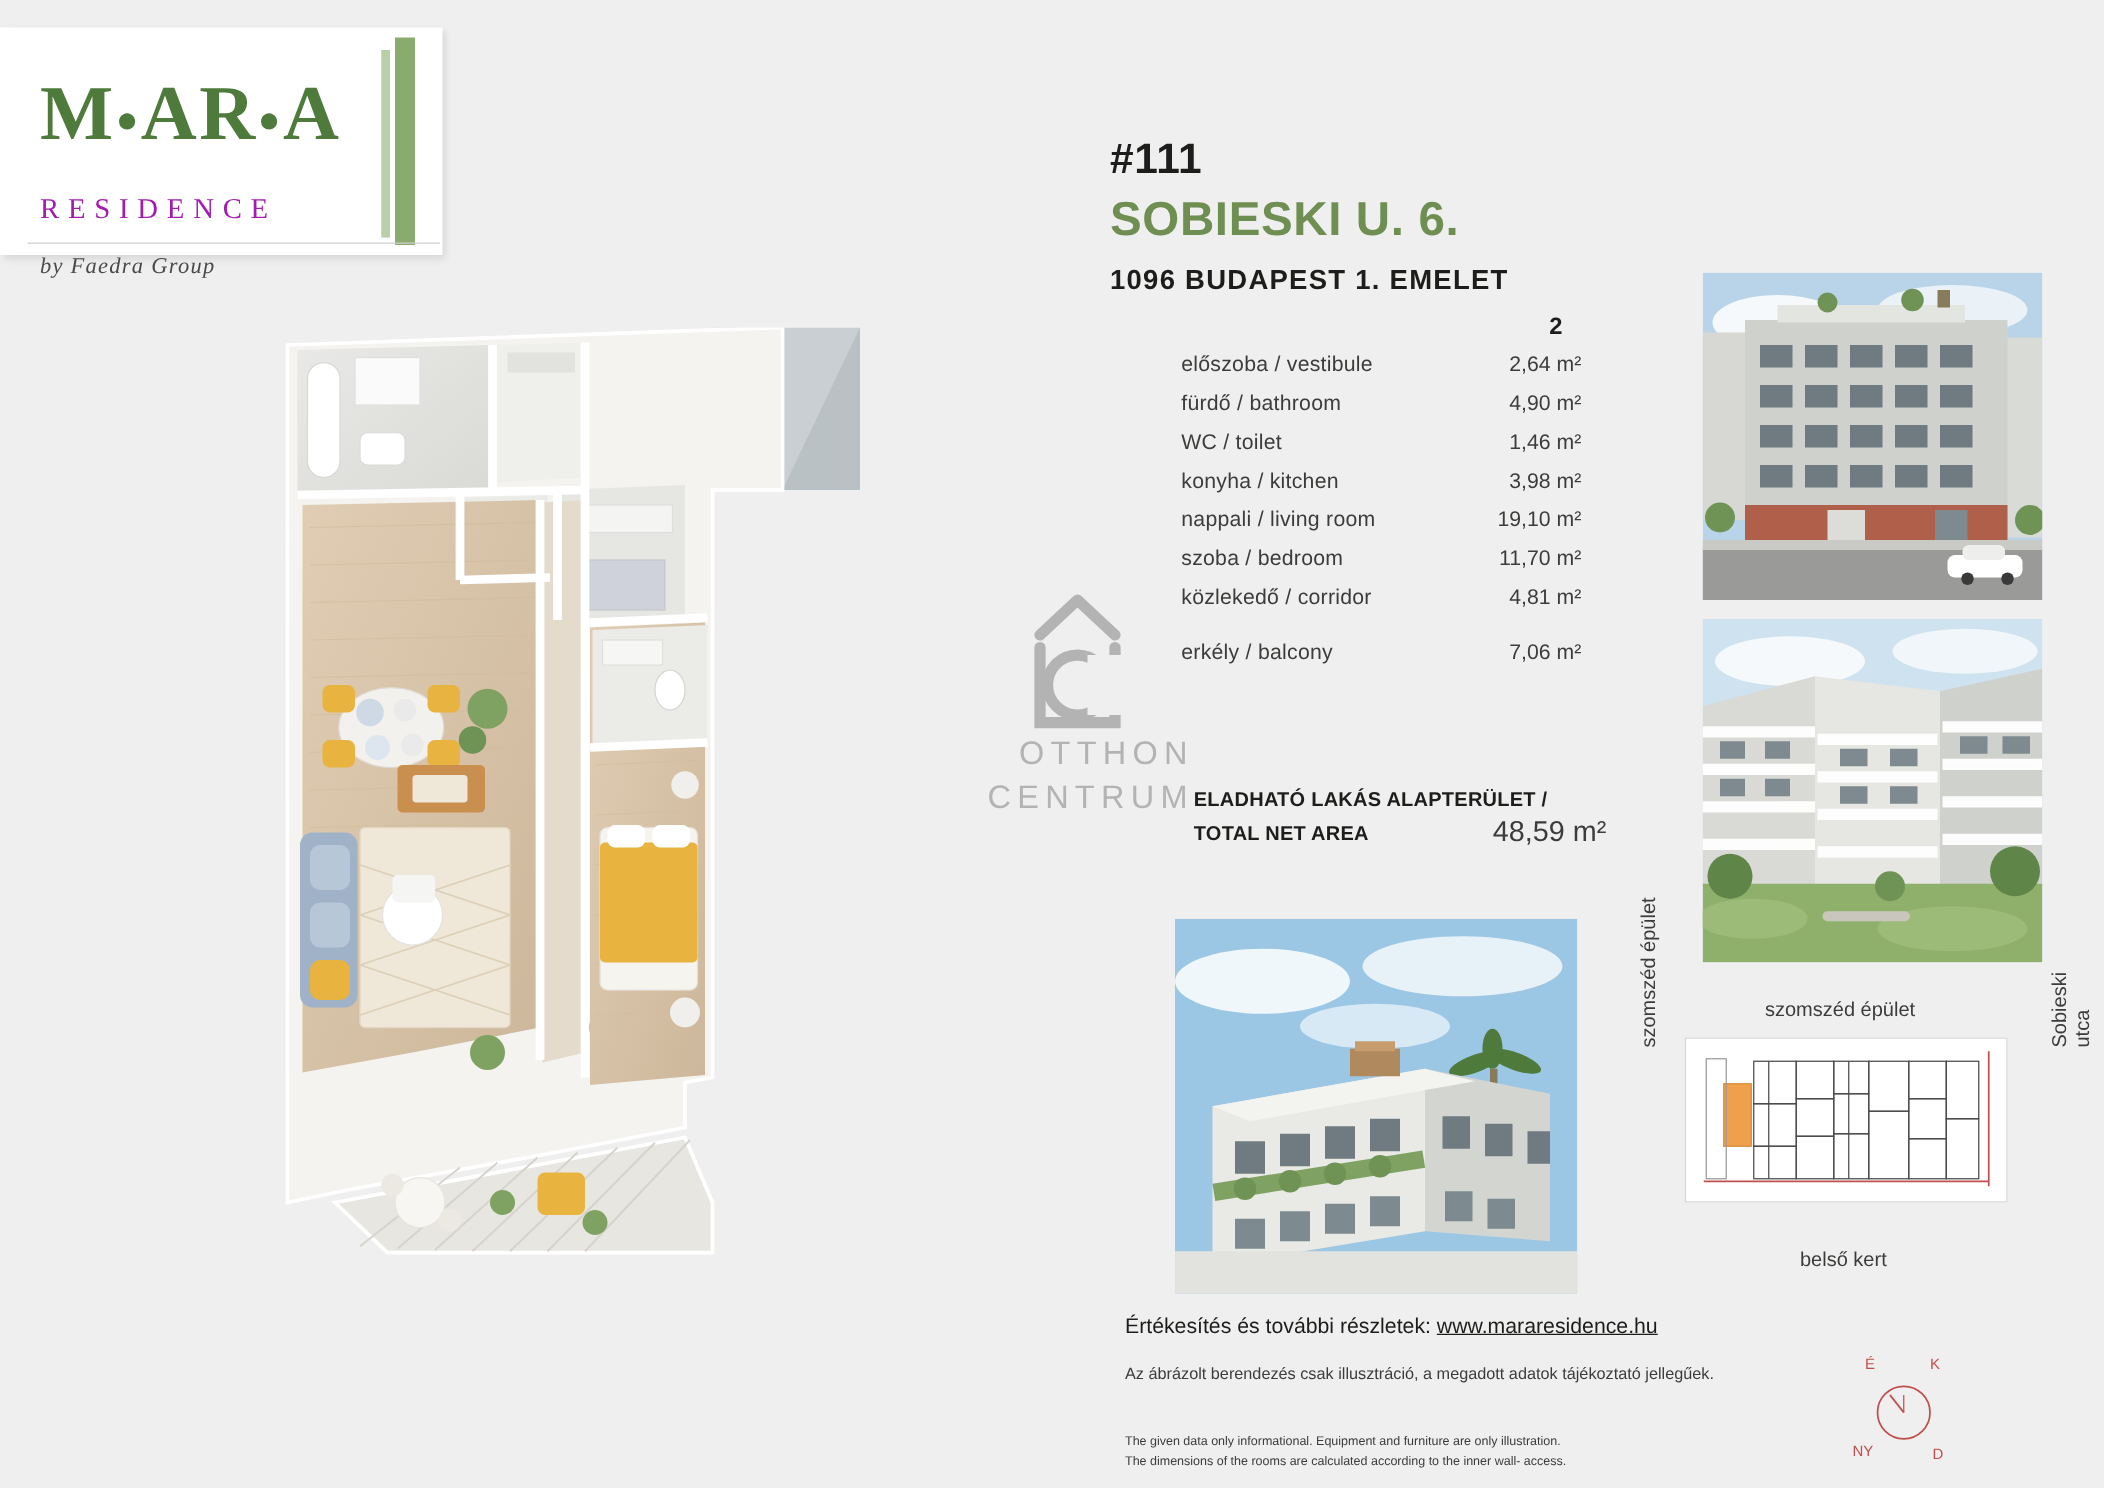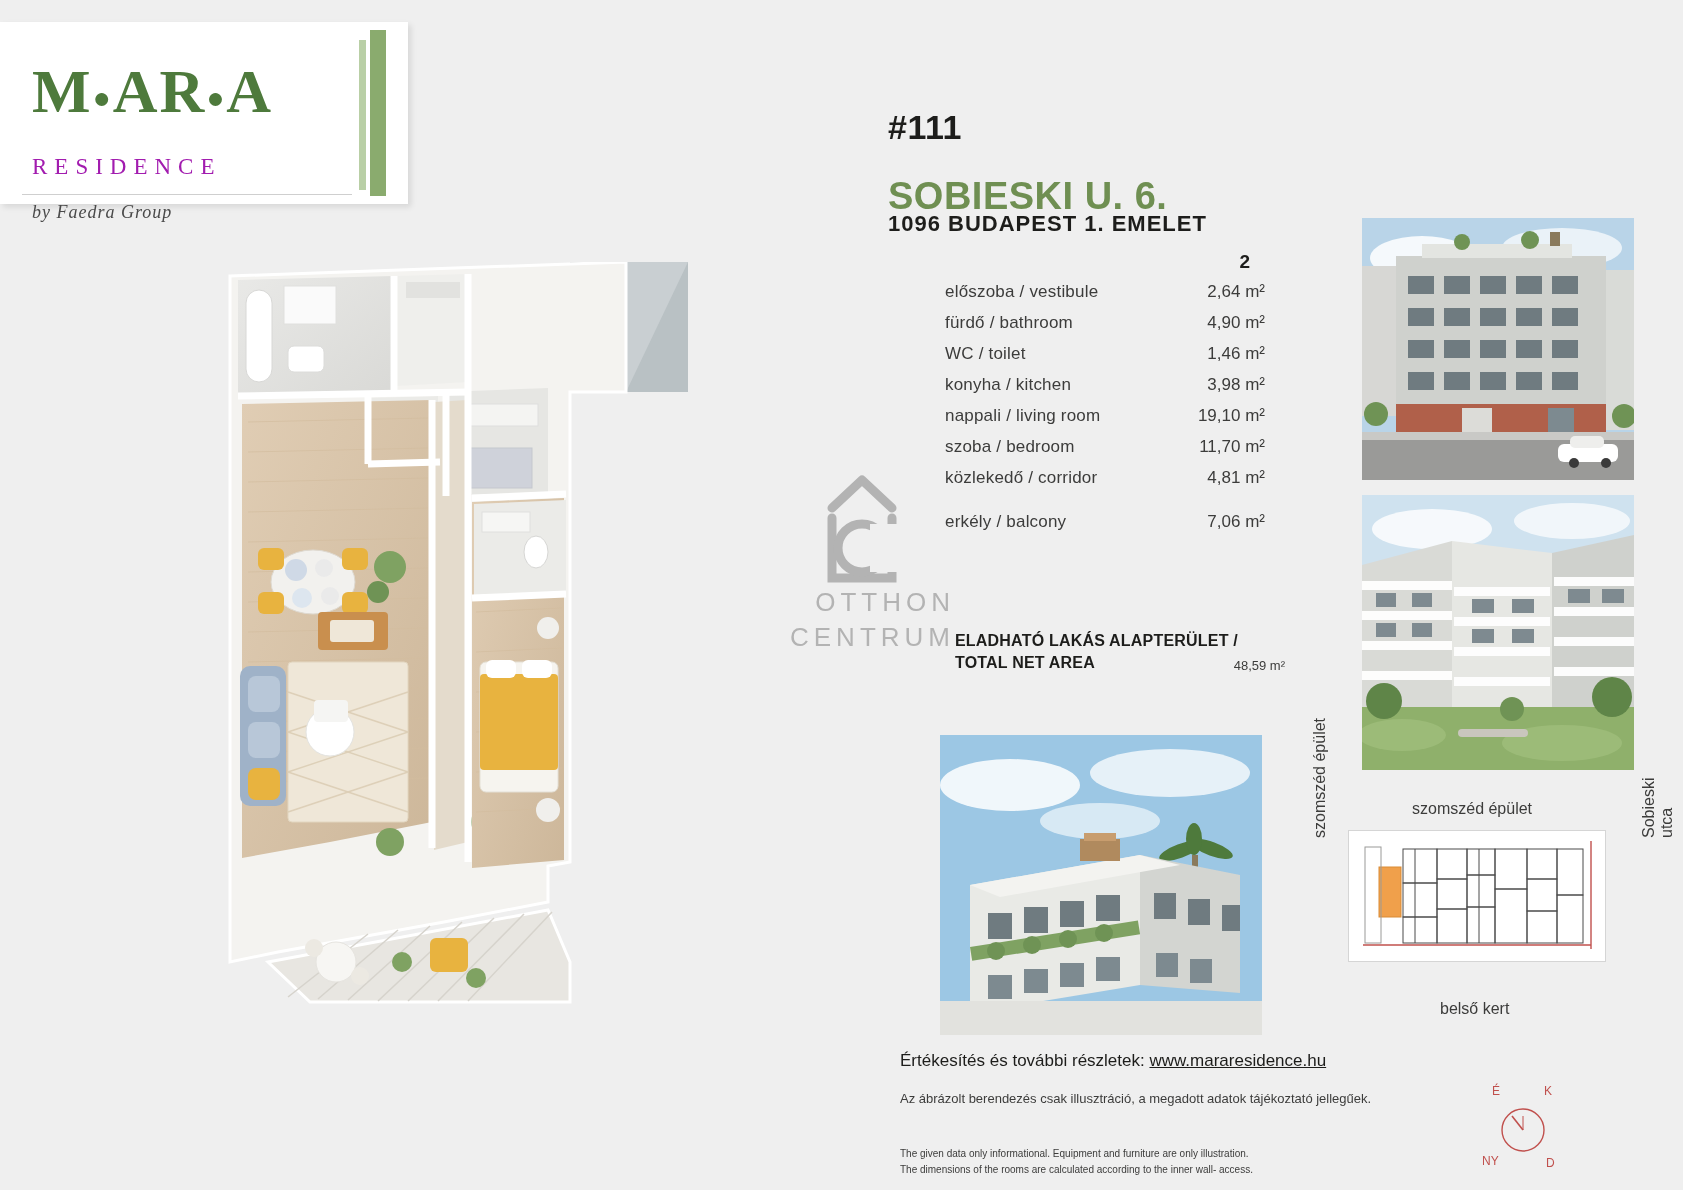--- a/index.html
+++ b/index.html
@@ -6,21 +6,21 @@
   html, body {
     width: 1683px; height: 1190px;
     background: #efefef;
     font-family: "Liberation Sans", sans-serif;
     overflow: hidden;
   }
   .page { position: relative; width: 1683px; height: 1190px; background: #efefef; }
 
   
   .logo-box {
-    position: absolute; left: 0; top: 22px; width: 408px; height: 182px;
+    position: absolute; left: 0; top: 22px; width: 354px; height: 182px;
     background: #ffffff; box-shadow: 3px 3px 6px rgba(0,0,0,0.10);
   }
   .logo-green-bar { position: absolute; right: 22px; top: 8px; width: 16px; height: 166px; background: #8aab6e; }
   .logo-green-bar2 { position: absolute; right: 42px; top: 18px; width: 7px; height: 150px; background: #b9cfa6; }
   .logo-mara {
     position: absolute; left: 32px; top: 34px;
     font-family: "Liberation Serif", serif; font-weight: bold;
     font-size: 62px; letter-spacing: 2px; color: #4e7a3c;
   }
   .logo-mara .dot { font-size: 30px; vertical-align: middle; }
@@ -36,21 +36,21 @@
     font-size: 18px; letter-spacing: 1px; color: #4a4a4a;
   }
 
   
   .unit-number {
     position: absolute; left: 888px; top: 108px;
     font-size: 34px; font-weight: bold; color: #1d1d1b; letter-spacing: 0.5px;
   }
   .street {
     position: absolute; left: 888px; top: 155px;
-    font-size: 38px; font-weight: bold; color: #6f8f52; letter-spacing: 0.5px; margin-top: 20px;
+    font-size: 38px; font-weight: bold; color: #6f8f52; letter-spacing: 0.5px;
   }
   .city {
     position: absolute; left: 888px; top: 211px;
     font-size: 22px; font-weight: bold; color: #1d1d1b; letter-spacing: 1px;
   }
 
   
   .rooms { position: absolute; left: 945px; top: 282px; width: 320px; }
   .rooms-count {
     position: absolute; left: 0; top: -31px; width: 320px;
@@ -60,21 +60,21 @@
   .room-row { display: flex; justify-content: space-between; font-size: 17px; color: #3c3c3b; margin-bottom: 11px; }
   .room-row .label { letter-spacing: 0.2px; }
   .room-row .val { width: 90px; text-align: right; }
   .room-row.gap { margin-top: 24px; }
 
   
   .totals { position: absolute; left: 955px; top: 630px; width: 330px; }
   .total-block { margin-bottom: 14px; }
   .total-label { font-size: 16px; font-weight: bold; color: #1d1d1b; line-height: 1.35; letter-spacing: 0.2px; }
   .total-row { display: flex; justify-content: space-between; align-items: flex-end; }
-  .total-row .val { font-size: 13px; color: #3c3c3b; white-space: nowrap; }
+  .total-row .val { font-size: 23px; color: #3c3c3b; white-space: nowrap; }
 
   
   .oc-logo { position: absolute; left: 770px; top: 460px; width: 185px; text-align: right; color: #b3b3b3; }
   .oc-mark { position: relative; height: 125px; }
   .oc-word { font-size: 26px; letter-spacing: 5px; font-weight: 500; line-height: 1.35; color: #b3b3b3; }
 
   
   .plan { position: absolute; left: 218px; top: 262px; width: 520px; height: 780px; }
 
   

